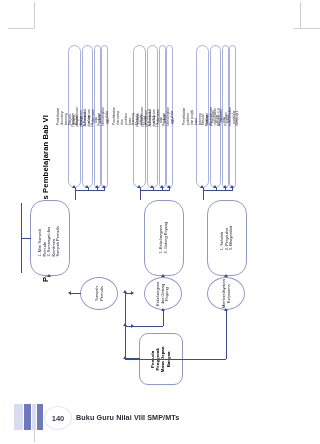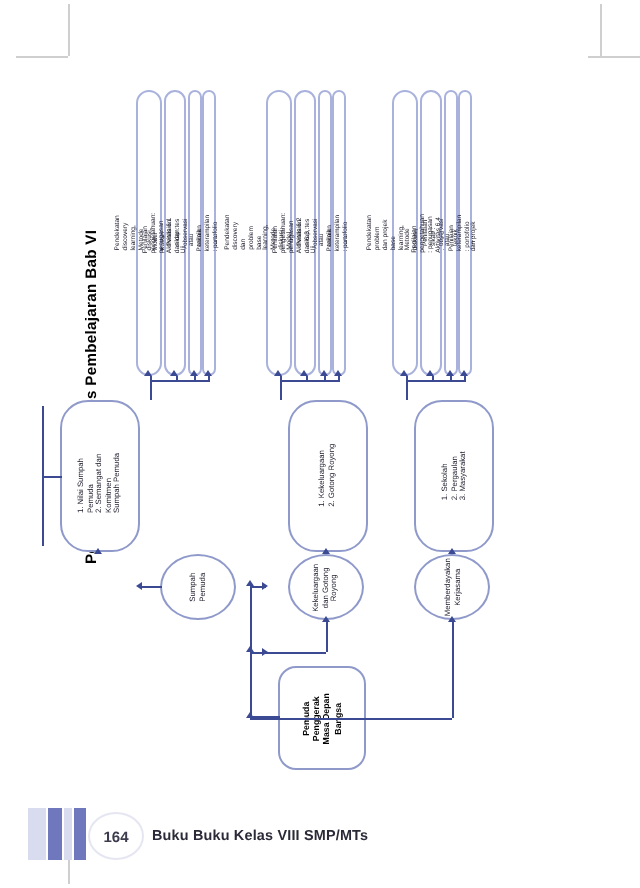--- a/index.html
+++ b/index.html
@@ -261,15 +261,15 @@
     <div class="arrow up" style="left: 122.6px; top: 290px;"></div>
     <div class="arrow up" style="left: 122.6px; top: 323px;"></div>
     <div class="arrow up" style="left: 122.6px; top: 356px;"></div>
   </div>
 
 <div id="footer">
   <div class="fbar" id="fbar1"></div>
   <div class="fbar" id="fbar2"></div>
   <div class="fbar" id="fbar3"></div>
   <div class="fbar" id="fbar4"></div>
-  <div id="pagenum-circle">164</div>
-  <div id="footer-text">Buku Buku Kelas VIII SMP/MTs</div>
+  <div id="pagenum-circle">140</div>
+  <div id="footer-text">Buku Guru Nilai VIII SMP/MTs</div>
 </div>
 
 </body></html>

